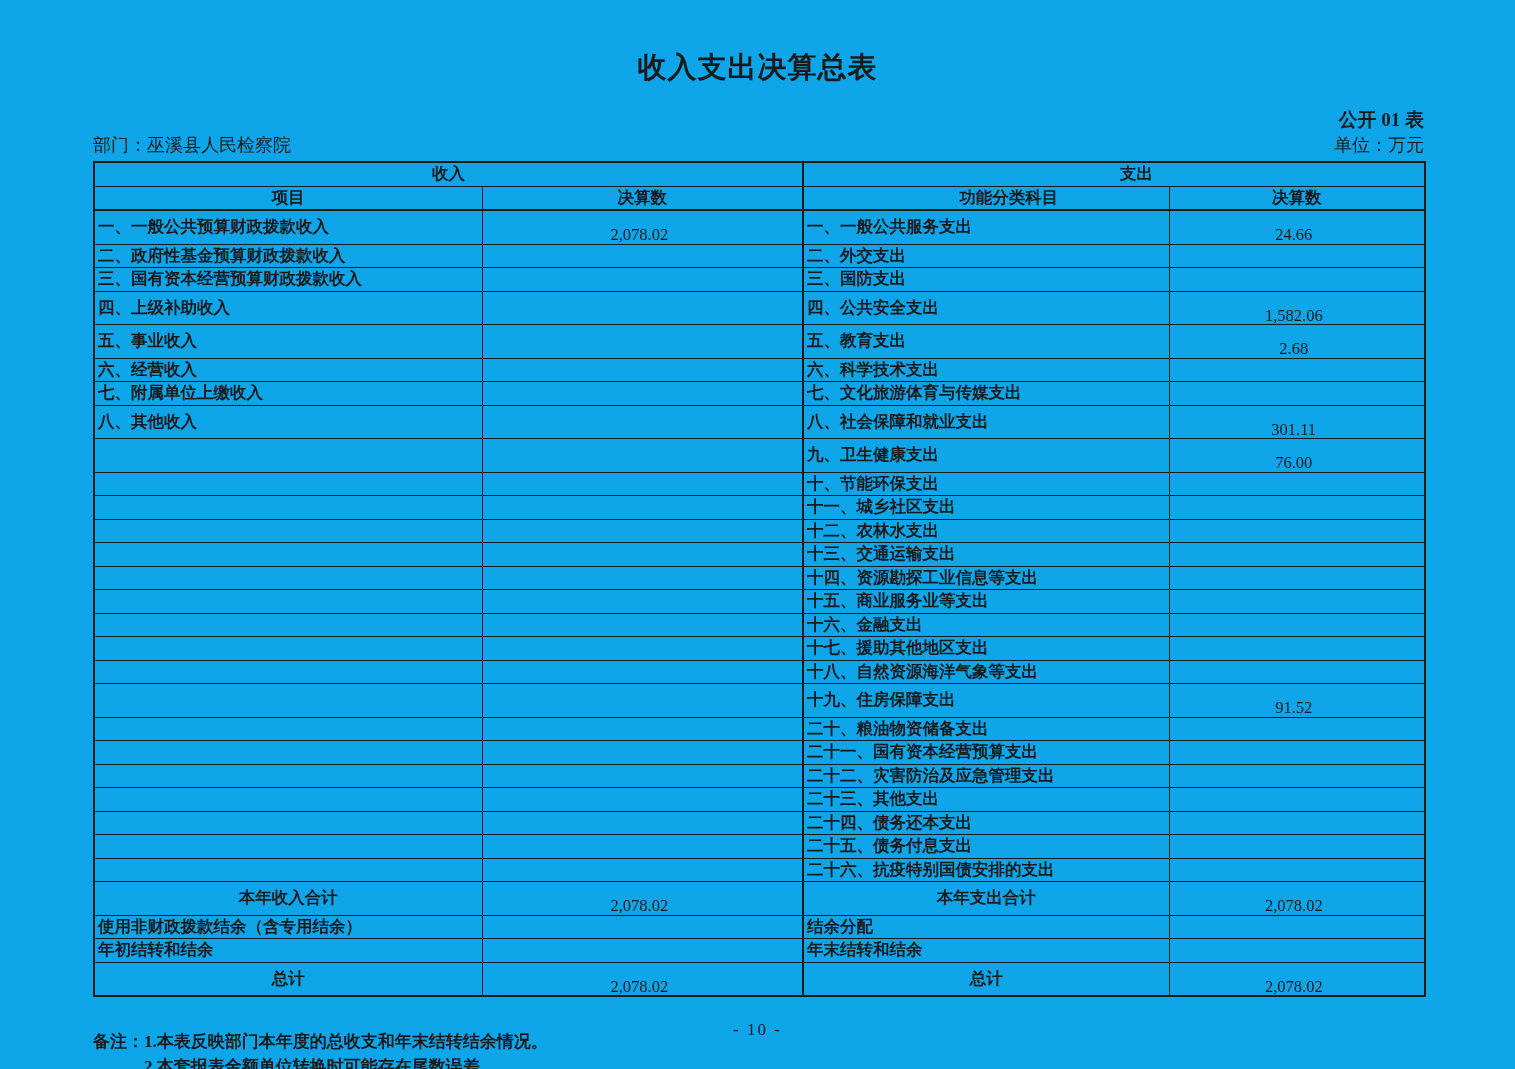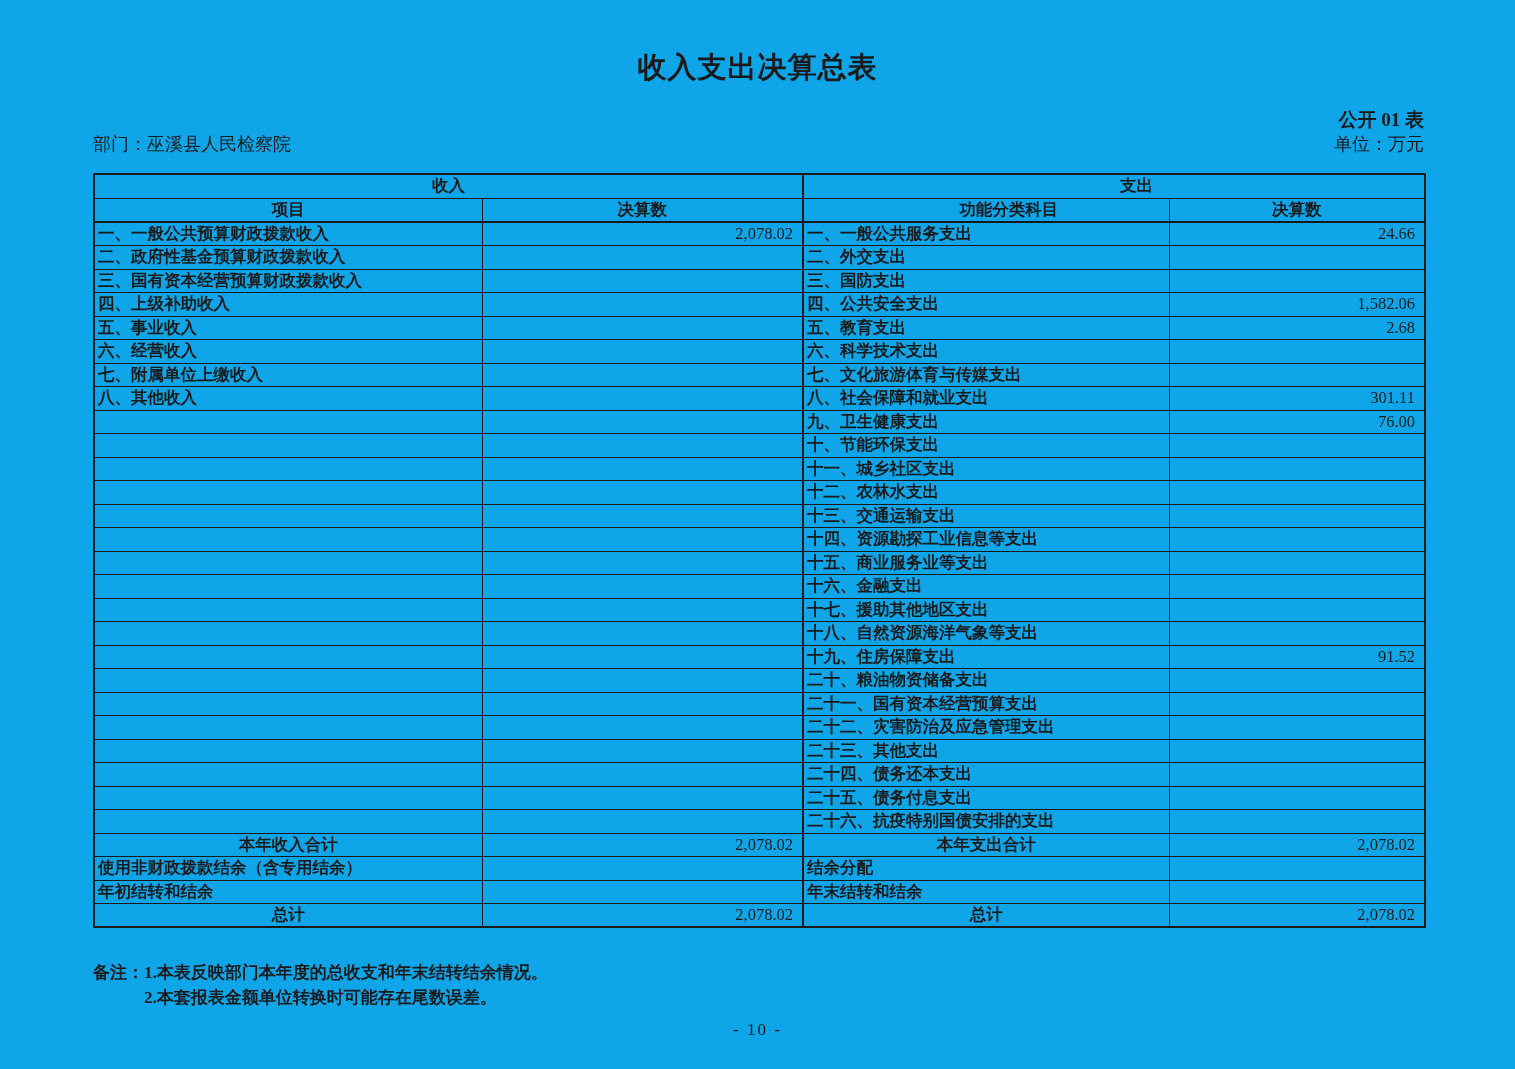--- a/index.html
+++ b/index.html
@@ -23,26 +23,25 @@
     letter-spacing: 1px;
   }
   .doc-label {
     margin: 21px 91px 0 93px;
     text-align: right;
     font-size: 19px;
     line-height: 22px;
     font-weight: bold;
   }
   .meta-row {
-    margin: 2px 91px 16px 93px;
+    margin: 2px 91px 4px 93px;
     display: flex;
     justify-content: space-between;
     font-size: 18px;
     line-height: 24px;
-    font-family: Liberation Mono, monospace;
   }
   table.summary {
     margin: 3px 0 11px 93px;
     width: 1331px;
     border-collapse: collapse;
     table-layout: fixed;
     border: 2px solid #1a1a1a;
   }
   col.c-item-in   { width: 388px; }
   col.c-val-in    { width: 321px; }
@@ -62,23 +61,23 @@
   }
   thead tr.col-headers th { border-bottom: 2px solid #1a1a1a; }
   table.summary td { height: 23.5px; }
   td.label {
     text-align: left;
     font-weight: bold;
     padding: 0 3px;
   }
   td.label.center { text-align: center; }
   td.value {
-    text-align: right;
+    text-align: center;
     font-weight: normal;
-    padding: 0 9px 0 3px;
+    padding: 16px 9px 0 3px;
     font-size: 17px;
     border-radius: 9px;
   }
   .mid-border { border-left: 2px solid #1a1a1a !important; padding-left: 45px; }
   .notes {
     margin: 32px 0 0 93px;
     display: flex;
     font-size: 17px;
     line-height: 25px;
     font-weight: bold;

